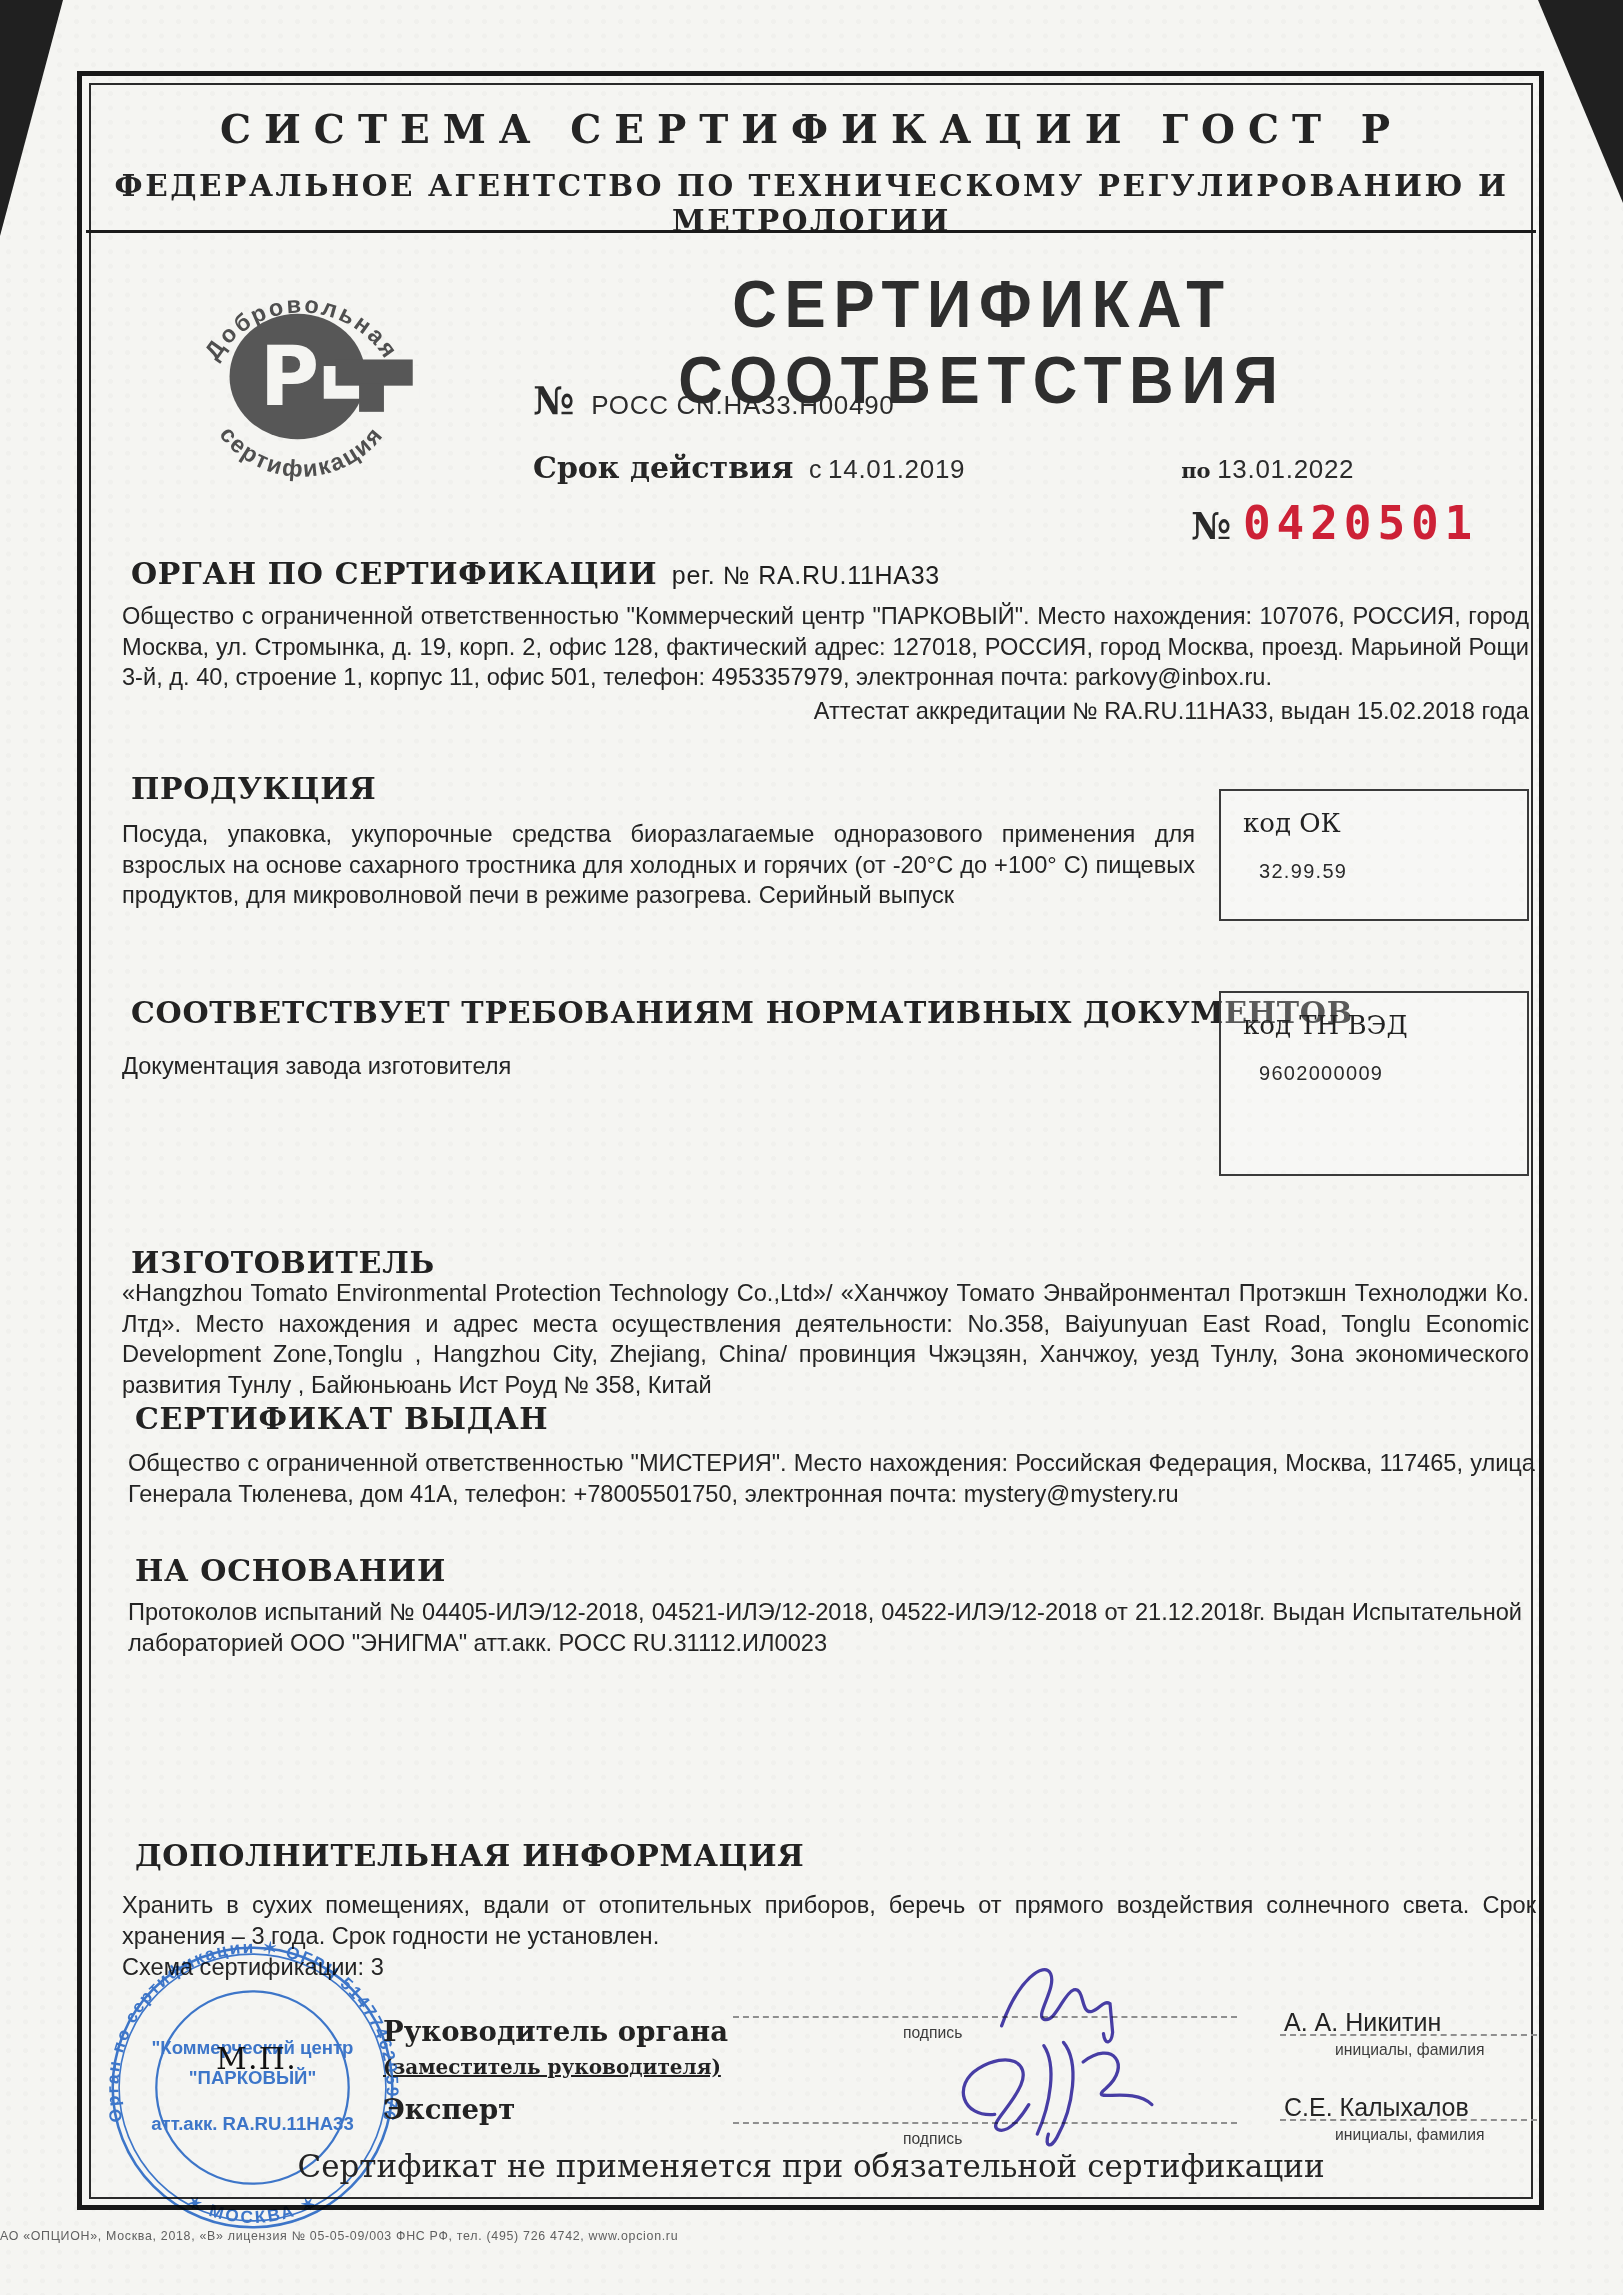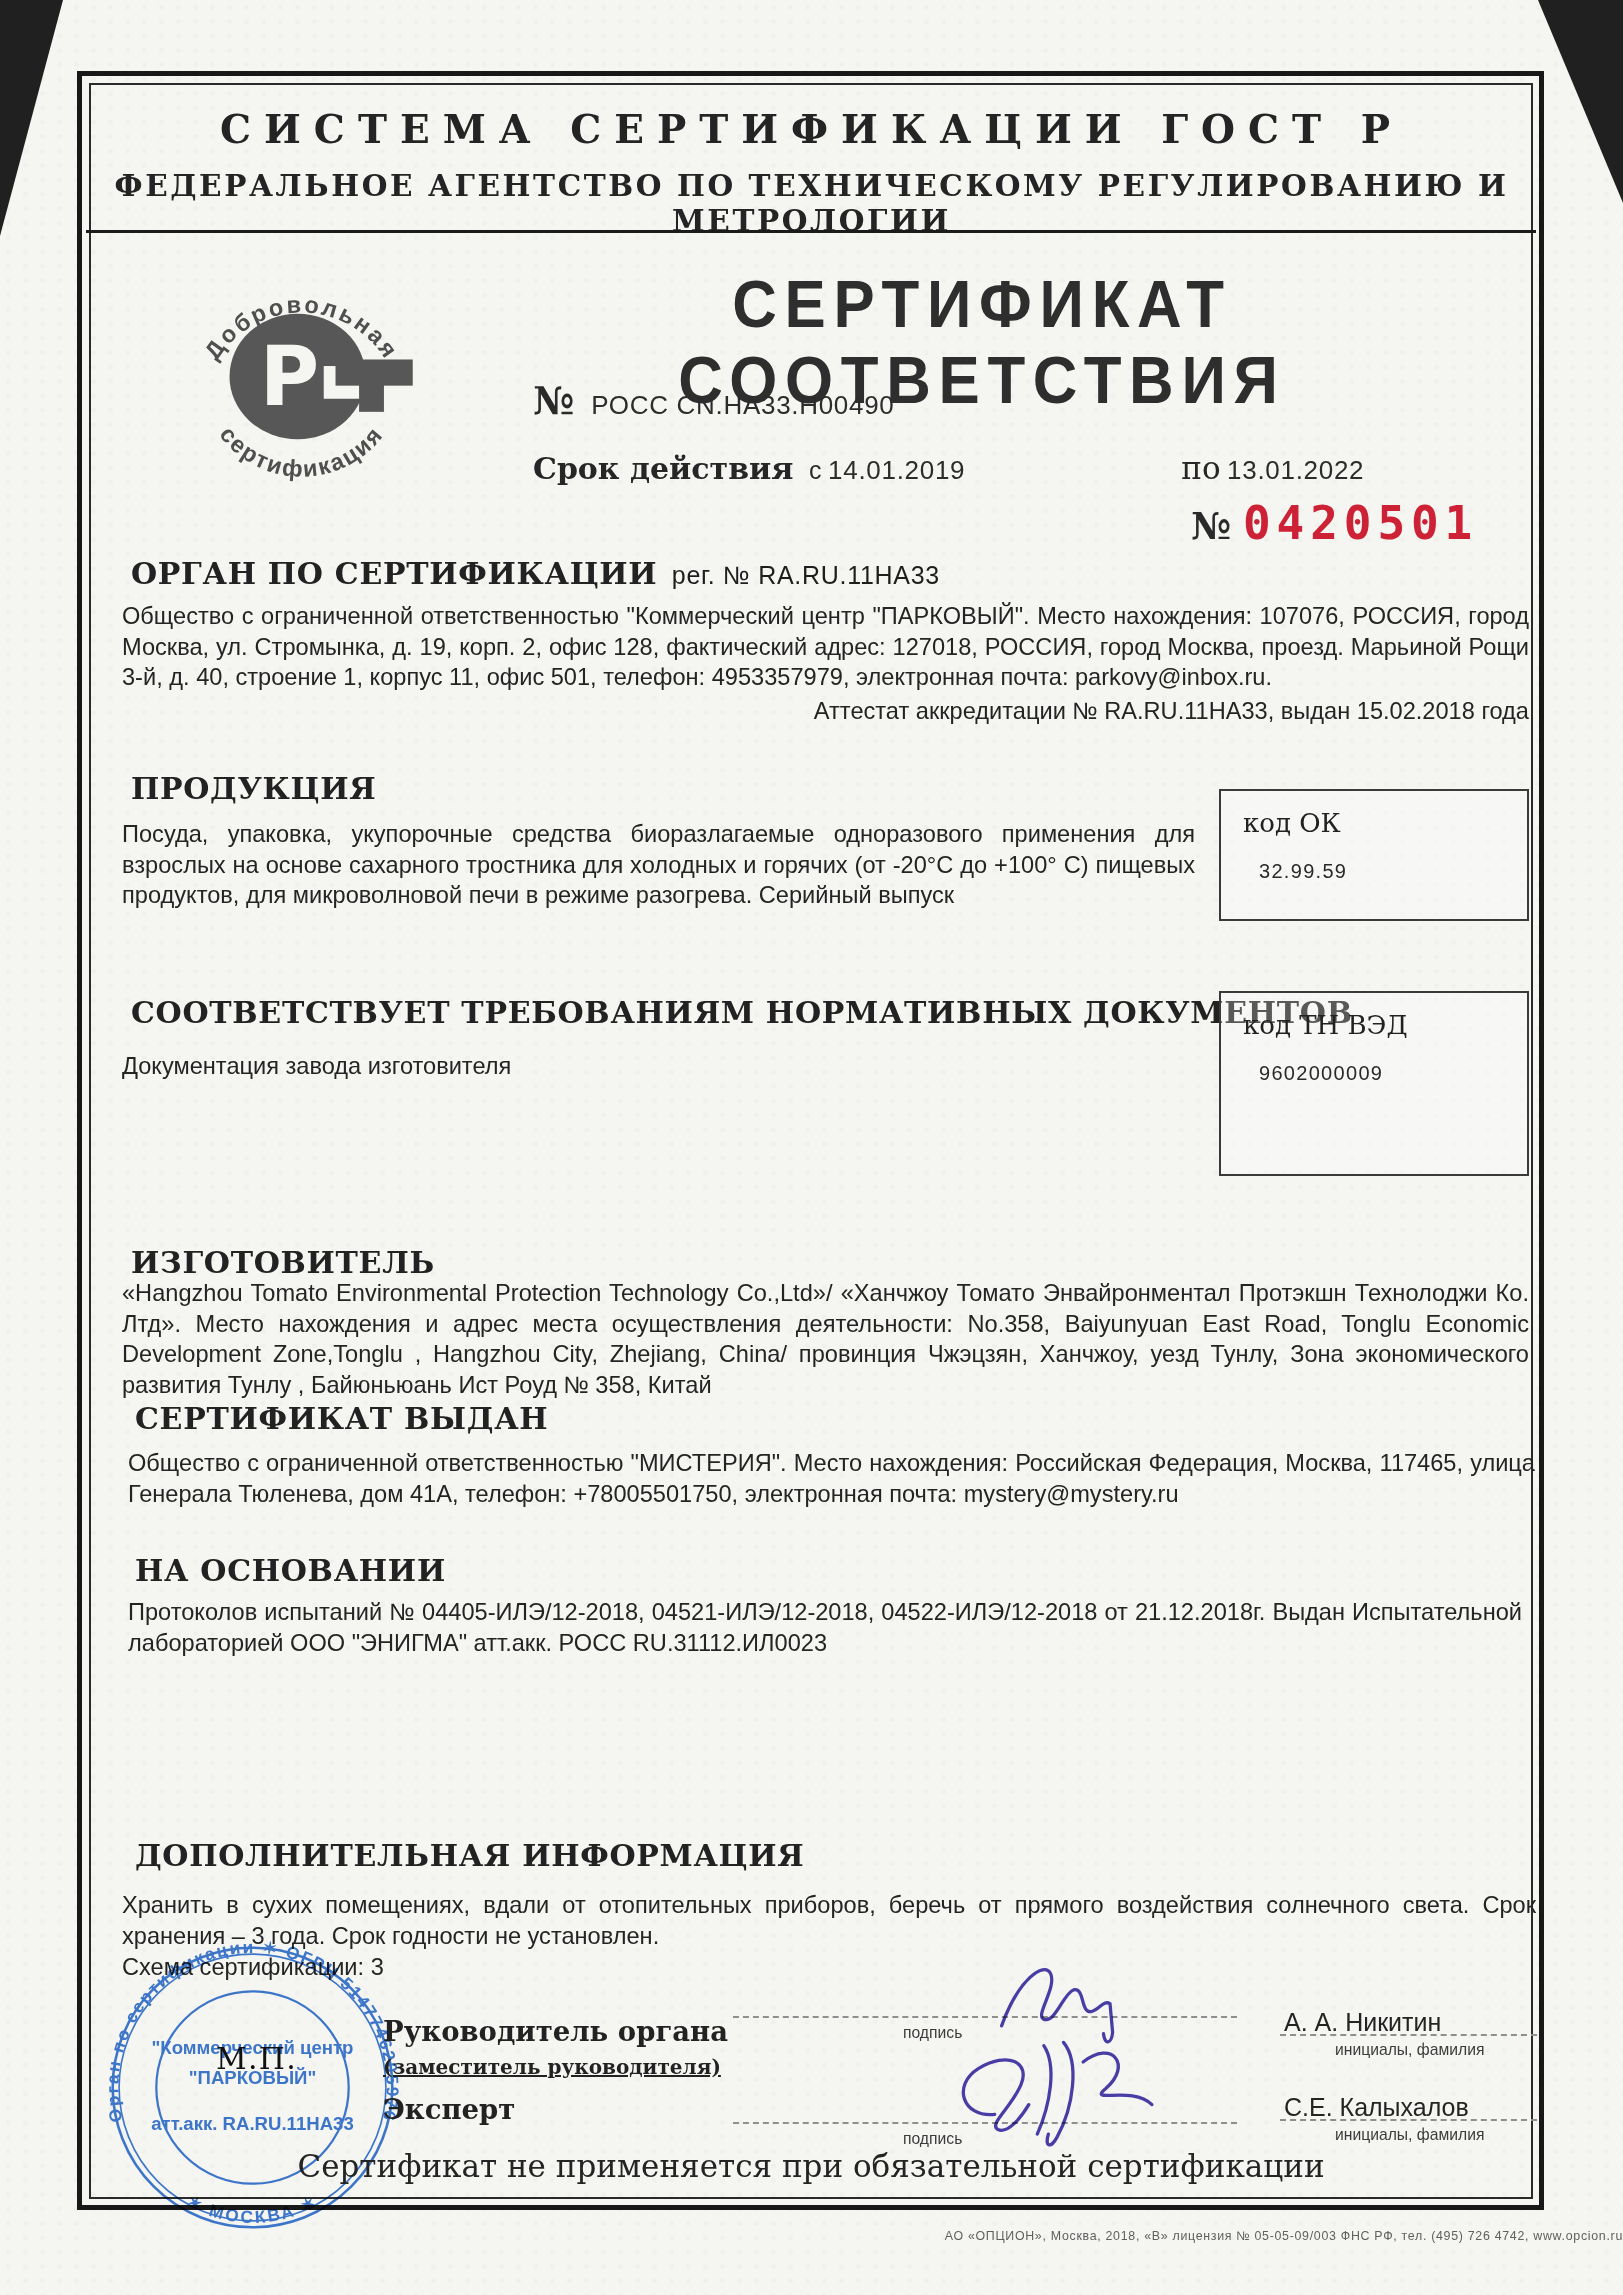--- a/index.html
+++ b/index.html
@@ -23,41 +23,41 @@
 
   .doc-title{left:406px;top:270px;width:1152px;text-align:center;font-weight:bold;font-size:63px;letter-spacing:7.9px;color:#2e2e2e;transform:scale(0.98,1.06);}
 
   .no-row{left:533px;top:378px;}
   .no-sign{font-family:"DejaVu Serif",serif;font-size:38px;font-weight:bold;color:#2a2a2a;}
   .no-val{font-size:26px;color:#2c2c2c;margin-left:17px;letter-spacing:0.7px;}
   .validity-row{left:533px;top:450px;}
   .validity-label{font-family:"DejaVu Serif",serif;font-weight:bold;font-size:30px;color:#262626;}
   .v-small{font-size:25px;margin-left:15.7px;color:#2c2c2c;}
   .v-date{font-size:26px;margin-left:6.5px;color:#2c2c2c;letter-spacing:0.7px;}
-  .v-po{font-family:"DejaVu Serif",serif;font-weight:normal;font-size:31px;margin-left:216px;color:#262626;margin-top:43px;}
+  .v-po{font-family:"DejaVu Serif",serif;font-weight:bold;font-size:21px;margin-left:216px;color:#262626;margin-top:43px;}
   .blank-no{left:1191px;top:496px;}
   .blank-no .no-sign{font-size:37px;}
   .red-digits{font-family:"DejaVu Sans Mono",monospace;font-weight:bold;font-size:46px;color:#cd2136;letter-spacing:5.9px;margin-left:11.8px;}
 
   .sec-head{font-family:"DejaVu Serif",serif;font-weight:bold;font-size:30px;color:#222;letter-spacing:0.7px;}
   .sec-reg{font-family:"Liberation Sans",sans-serif;font-weight:normal;font-size:25px;letter-spacing:0.7px;margin-left:14.4px;}
   .body-text{font-size:23.6px;line-height:1.30;color:#242424;text-align:justify;}
 
   .code-box{border:2px solid #3a3a3a;background:rgba(255,255,255,0.25);}
   .code-label{font-family:"DejaVu Serif",serif;font-size:26px;color:#222;margin:17px 0 0 22px;}
   .code-value{font-size:20px;color:#2a2a2a;margin:22px 0 0 38px;letter-spacing:1.3px;}
 
   .sig-label{font-family:"DejaVu Serif",serif;font-weight:bold;font-size:27.5px;color:#222;}
   .sig-sub{font-family:"DejaVu Serif",serif;font-weight:bold;font-size:20px;color:#222;text-decoration:underline;}
   .sig-line{border-bottom:2px dashed #8f8f8f;}
   .sig-caption{font-size:15.7px;color:#3c3c3c;}
   .sig-name{font-size:25px;color:#242424;}
   .mp{font-family:"DejaVu Serif",serif;font-size:30px;color:#111;letter-spacing:1.3px;}
   .note{left:86px;top:2148px;width:1450px;text-align:center;font-family:"DejaVu Serif",serif;font-size:31px;color:#242424;}
-  .footer{left:0;right:0;top:2229px;text-align:right;font-size:12.4px;color:#5f5f5f;letter-spacing:0.7px;}
+  .footer{left:0;right:0;top:2229px;text-align:left;font-size:12.4px;color:#5f5f5f;letter-spacing:0.7px;}
 
   .stamp-wrap{left:105px;top:1937px;width:295px;height:301px;mix-blend-mode:multiply;opacity:0.9;}
   .sig-svg{mix-blend-mode:multiply;}
 </style>
 </head>
 <body>
 
 <div class="page">
 
   <div class="corner tl"></div>

